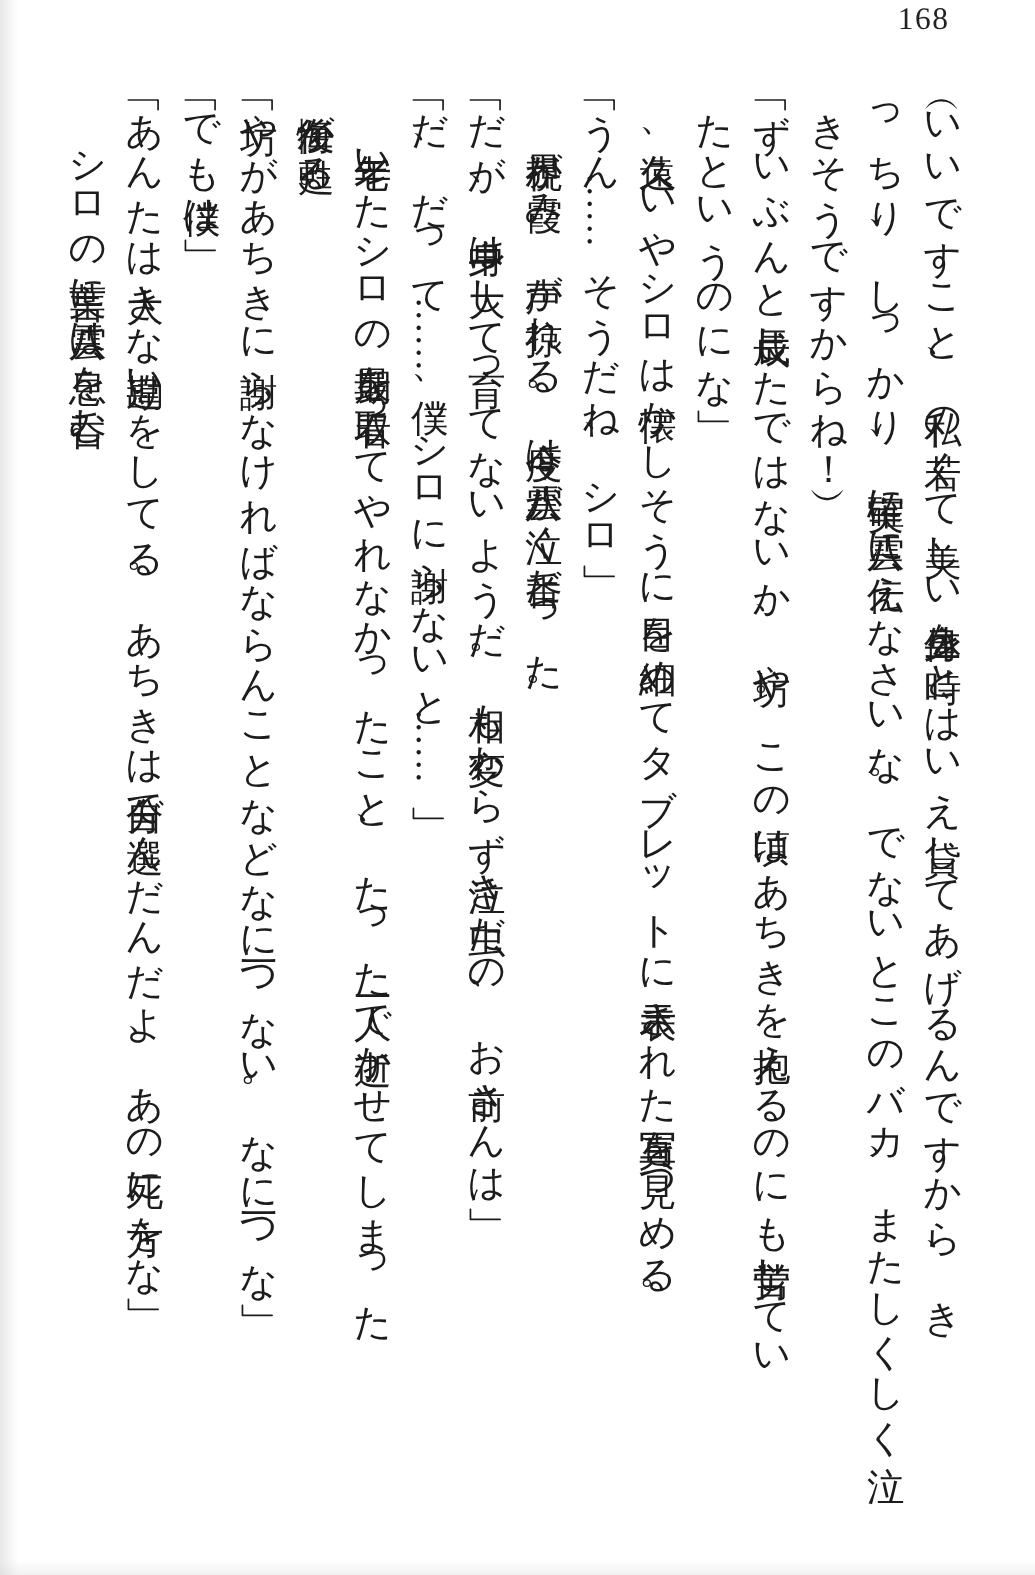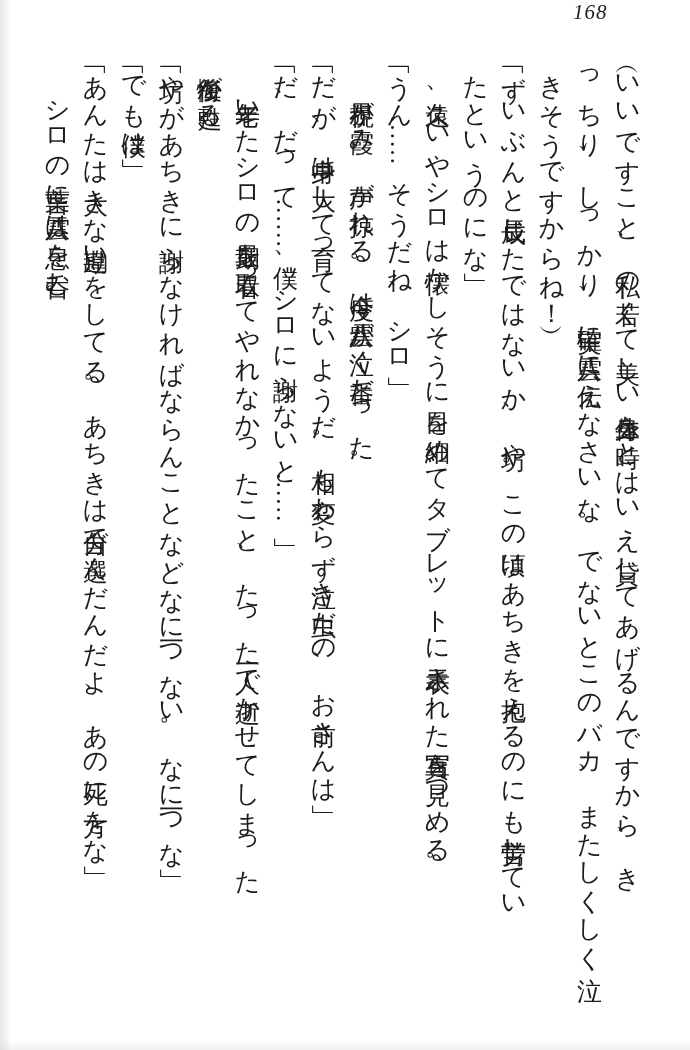--- a/index.html
+++ b/index.html
@@ -27,23 +27,22 @@
     left: 0; bottom: 0;
     width: 100%; height: 10px;
     background: linear-gradient(to top, rgba(200,200,200,0.25), rgba(255,255,255,0));
     pointer-events: none;
   }
   .page-number {
     position: absolute;
     top: 0px;
     left: 573px;
     width: 60px;
-    text-align: left;
+    text-align: right;
     font-size: 21px;
-    font-style: italic;
     color: #222222;
     letter-spacing: 1px;
   }
   .text-area {
     position: absolute;
     top: 58px;
     right: 44px;
     height: 952px;
     writing-mode: vertical-rl;
     text-orientation: mixed;

